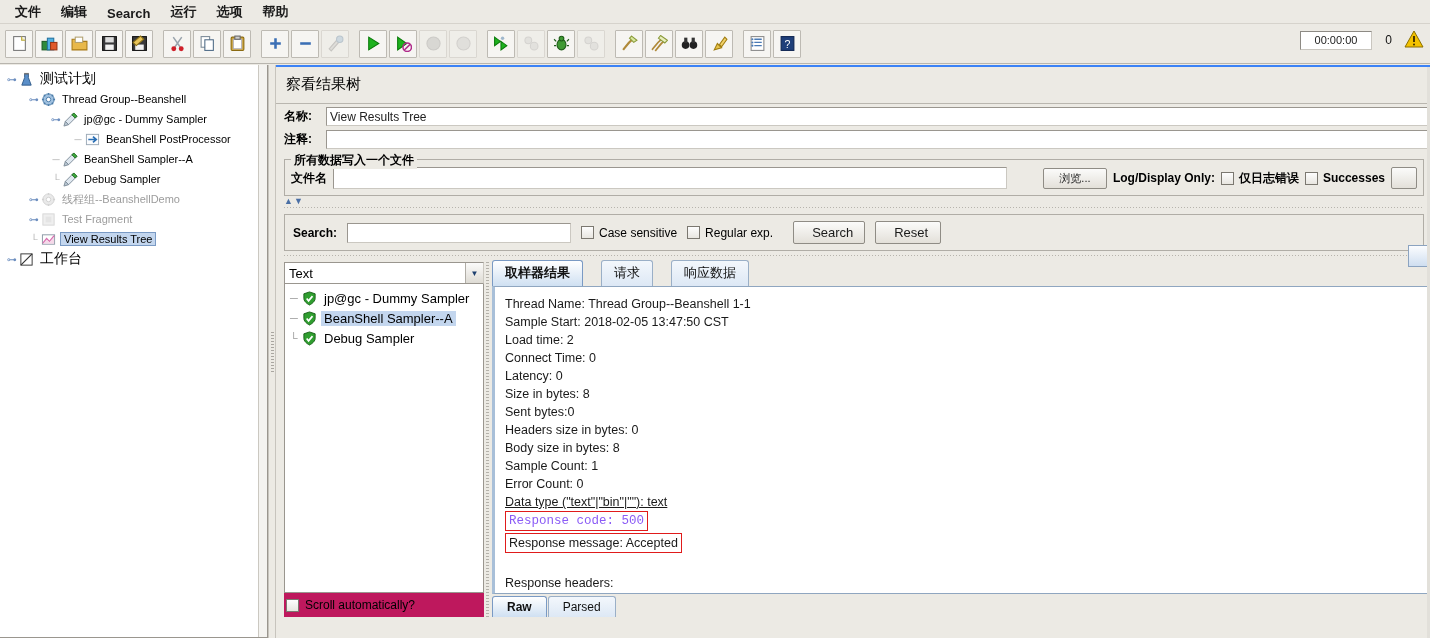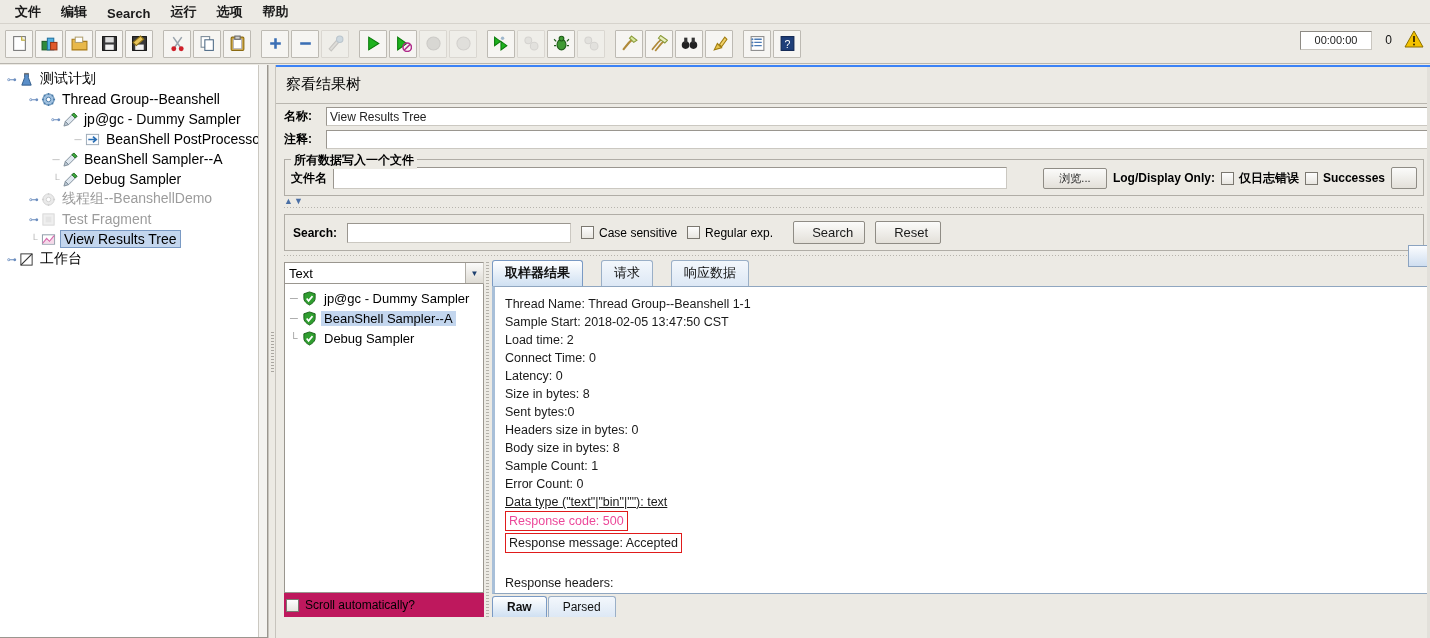--- a/index.html
+++ b/index.html
@@ -59,21 +59,21 @@
   .main { position: absolute; top: 65px; left: 0; right: 0; bottom: 0; display: flex; }
 
   
   .treepanel {
     width: 268px; background: #fff;
     border: 1px solid #9a968f; border-top: none; border-left: none;
     position: relative; overflow: hidden;
   }
   .tree { padding: 4px 0 0 4px; }
   .tnode { display: flex; align-items: center; height: 20px; white-space: nowrap; position: relative; }
-  .tnode .tlabel { font-size: 14px; color: #000; padding: 0 2px; }
+  .tnode .tlabel { font-size: 11px; color: #000; padding: 0 2px; }
   .tnode .tlabel.sel { background: #c3d6ee; border: 1px solid #7a9ac4; padding: 0 3px; }
   .tnode .tlabel.dim { color: #9c9c9c; }
   .ticon { width: 17px; height: 17px; margin-right: 3px; display:inline-flex; align-items:center; justify-content:center; }
   .thandle { width: 12px; color: #6c8ebf; font-size: 10px; text-align: center; }
 
   .vsplit {
     width: 8px; background: #eceae4;
     border-left: 1px solid #c7c4bd; border-right: 1px solid #c7c4bd;
     position: relative;
   }
@@ -180,21 +180,21 @@
   }
   .tab.small { font-size: 12px; padding: 3px 14px; }
   .resp-box {
     flex: 1; background: #fff; border: 1px solid #8fa6c0;
     border-left: 3px solid #a8bfd8;
     padding: 8px 6px 6px 8px; overflow: hidden; position: relative;
   }
   .resp-line { font-size: 12.5px; line-height: 18px; color: #1a1a1a; white-space: nowrap; padding-left:2px;}
   .resp-line.underline { text-decoration: underline; }
   .mark-red { border: 1px solid #e01b1b; display: inline-block; padding: 0 3px; }
-  .mark-red.code { color: #ec4899; }
+  .mark-red.code { color: #8b5cf6; font-family: Liberation Mono, monospace; }
   .bottom-tabs { display: flex; align-items: flex-end; height: 23px; gap: 1px; background:#eceae4; padding-top:1px;}
   .edge-btn {
     position: absolute; right: 0; top: 178px; width: 22px; height: 22px;
     background: linear-gradient(to bottom,#fbfcfe,#cfdef0);
     border: 1px solid #8ba3c0;
   }
   .vscroll-right {
     position: absolute; right: 0; top: 0; bottom: 0; width: 3px; background: #e2e0da;
   }
   .tree-vscroll {

